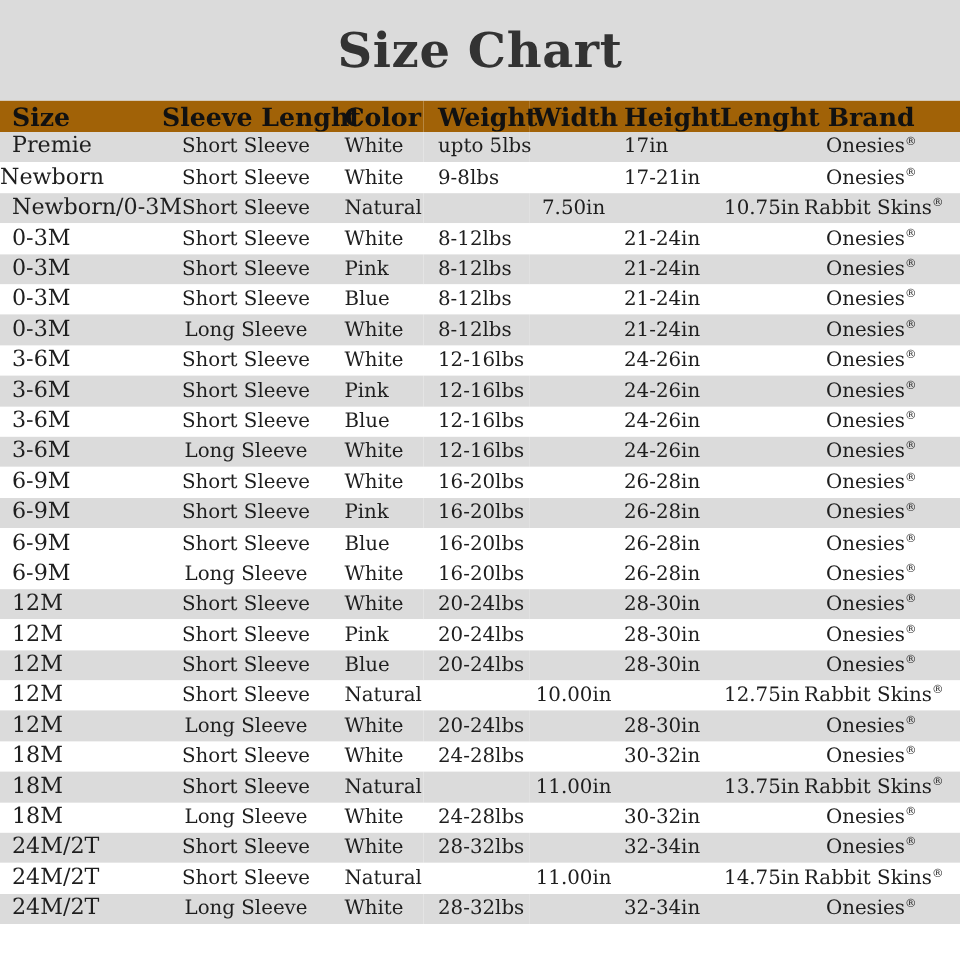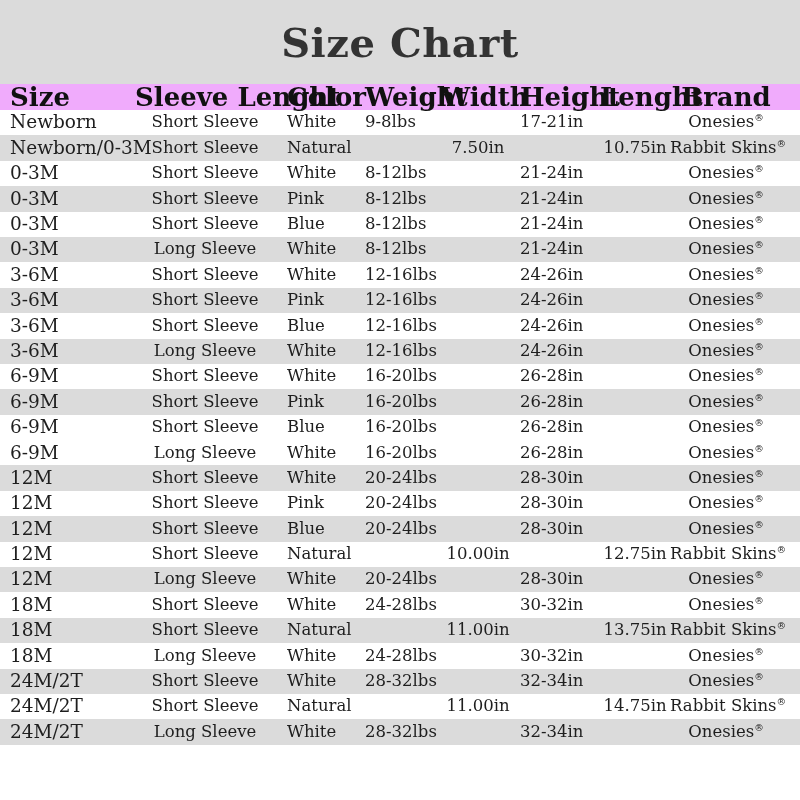--- a/index.html
+++ b/index.html
@@ -28,23 +28,23 @@
     color: #333333;
     letter-spacing: 0.5px;
     margin: 0;
   }
   table.size-chart {
     width: 800px;
     border-collapse: collapse;
     table-layout: fixed;
   }
   thead th {
-    background: #f0abfc;
+    background: #a16207;
     font-weight: bold;
-    font-size: 26px;
+    font-size: 21px;
     height: 26px;
     white-space: nowrap;
     padding: 0;
     line-height: 1;
     color: #111111;
   }
   tbody td {
     font-size: 16.5px;
     height: 25.4px;
     padding: 0;
@@ -87,22 +87,32 @@
         <th style="text-align: center; padding-left: 0px; padding-right: 0px;">Sleeve Lenght</th>
         <th style="text-align: left; padding-left: 12px; padding-right: 0px;">Color</th>
         <th style="text-align: center; padding-left: 12px; padding-right: 0px;">Weight</th>
         <th style="text-align: right; padding-left: 0px; padding-right: 0px;">Width</th>
         <th style="text-align: left; padding-left: 5px; padding-right: 0px;">Height</th>
         <th style="text-align: center; padding-left: 0px; padding-right: 0px;">Lenght</th>
         <th style="text-align: center; padding-left: 0px; padding-right: 18px;">Brand</th>
       </tr>
   </thead>
   <tbody>
-      <tr class="stripe-even" style="background: rgb(255, 255, 255);">
-        <td class="col-0" style="text-align: left; padding-left: 10px; padding-right: 0px;">Newborn</td>
+      <tr class="stripe-odd" style="background: rgb(219, 219, 219);">
+        <td class="col-0" style="text-align: left; padding-left: 10px; padding-right: 0px;">Premie</td>
+        <td class="col-1" style="text-align: center; padding-left: 0px; padding-right: 0px;">Short Sleeve</td>
+        <td class="col-2" style="text-align: left; padding-left: 12px; padding-right: 0px;">White</td>
+        <td class="col-3" style="text-align: left; padding-left: 12px; padding-right: 0px;">upto 5lbs</td>
+        <td class="col-4" style="text-align: center; padding-left: 0px; padding-right: 0px;"></td>
+        <td class="col-5" style="text-align: left; padding-left: 5px; padding-right: 0px;">17in</td>
+        <td class="col-6" style="text-align: center; padding-left: 0px; padding-right: 0px;"></td>
+        <td class="col-7" style="text-align: center; padding-left: 0px; padding-right: 18px;">Onesies<sup>®</sup></td>
+      </tr>
+      <tr class="stripe-even" style="background: rgb(255, 255, 255);">
+        <td class="col-0" style="text-align: left; padding-right: 0px;">Newborn</td>
         <td class="col-1" style="text-align: center; padding-left: 0px; padding-right: 0px;">Short Sleeve</td>
         <td class="col-2" style="text-align: left; padding-left: 12px; padding-right: 0px;">White</td>
         <td class="col-3" style="text-align: left; padding-left: 12px; padding-right: 0px;">9-8lbs</td>
         <td class="col-4" style="text-align: center; padding-left: 0px; padding-right: 0px;"></td>
         <td class="col-5" style="text-align: left; padding-left: 5px; padding-right: 0px;">17-21in</td>
         <td class="col-6" style="text-align: center; padding-left: 0px; padding-right: 0px;"></td>
         <td class="col-7" style="text-align: center; padding-left: 0px; padding-right: 18px;">Onesies<sup>®</sup></td>
       </tr>
       <tr class="stripe-odd" style="background: rgb(219, 219, 219);">
         <td class="col-0" style="text-align: left; padding-left: 10px; padding-right: 0px;">Newborn/0-3M</td>

